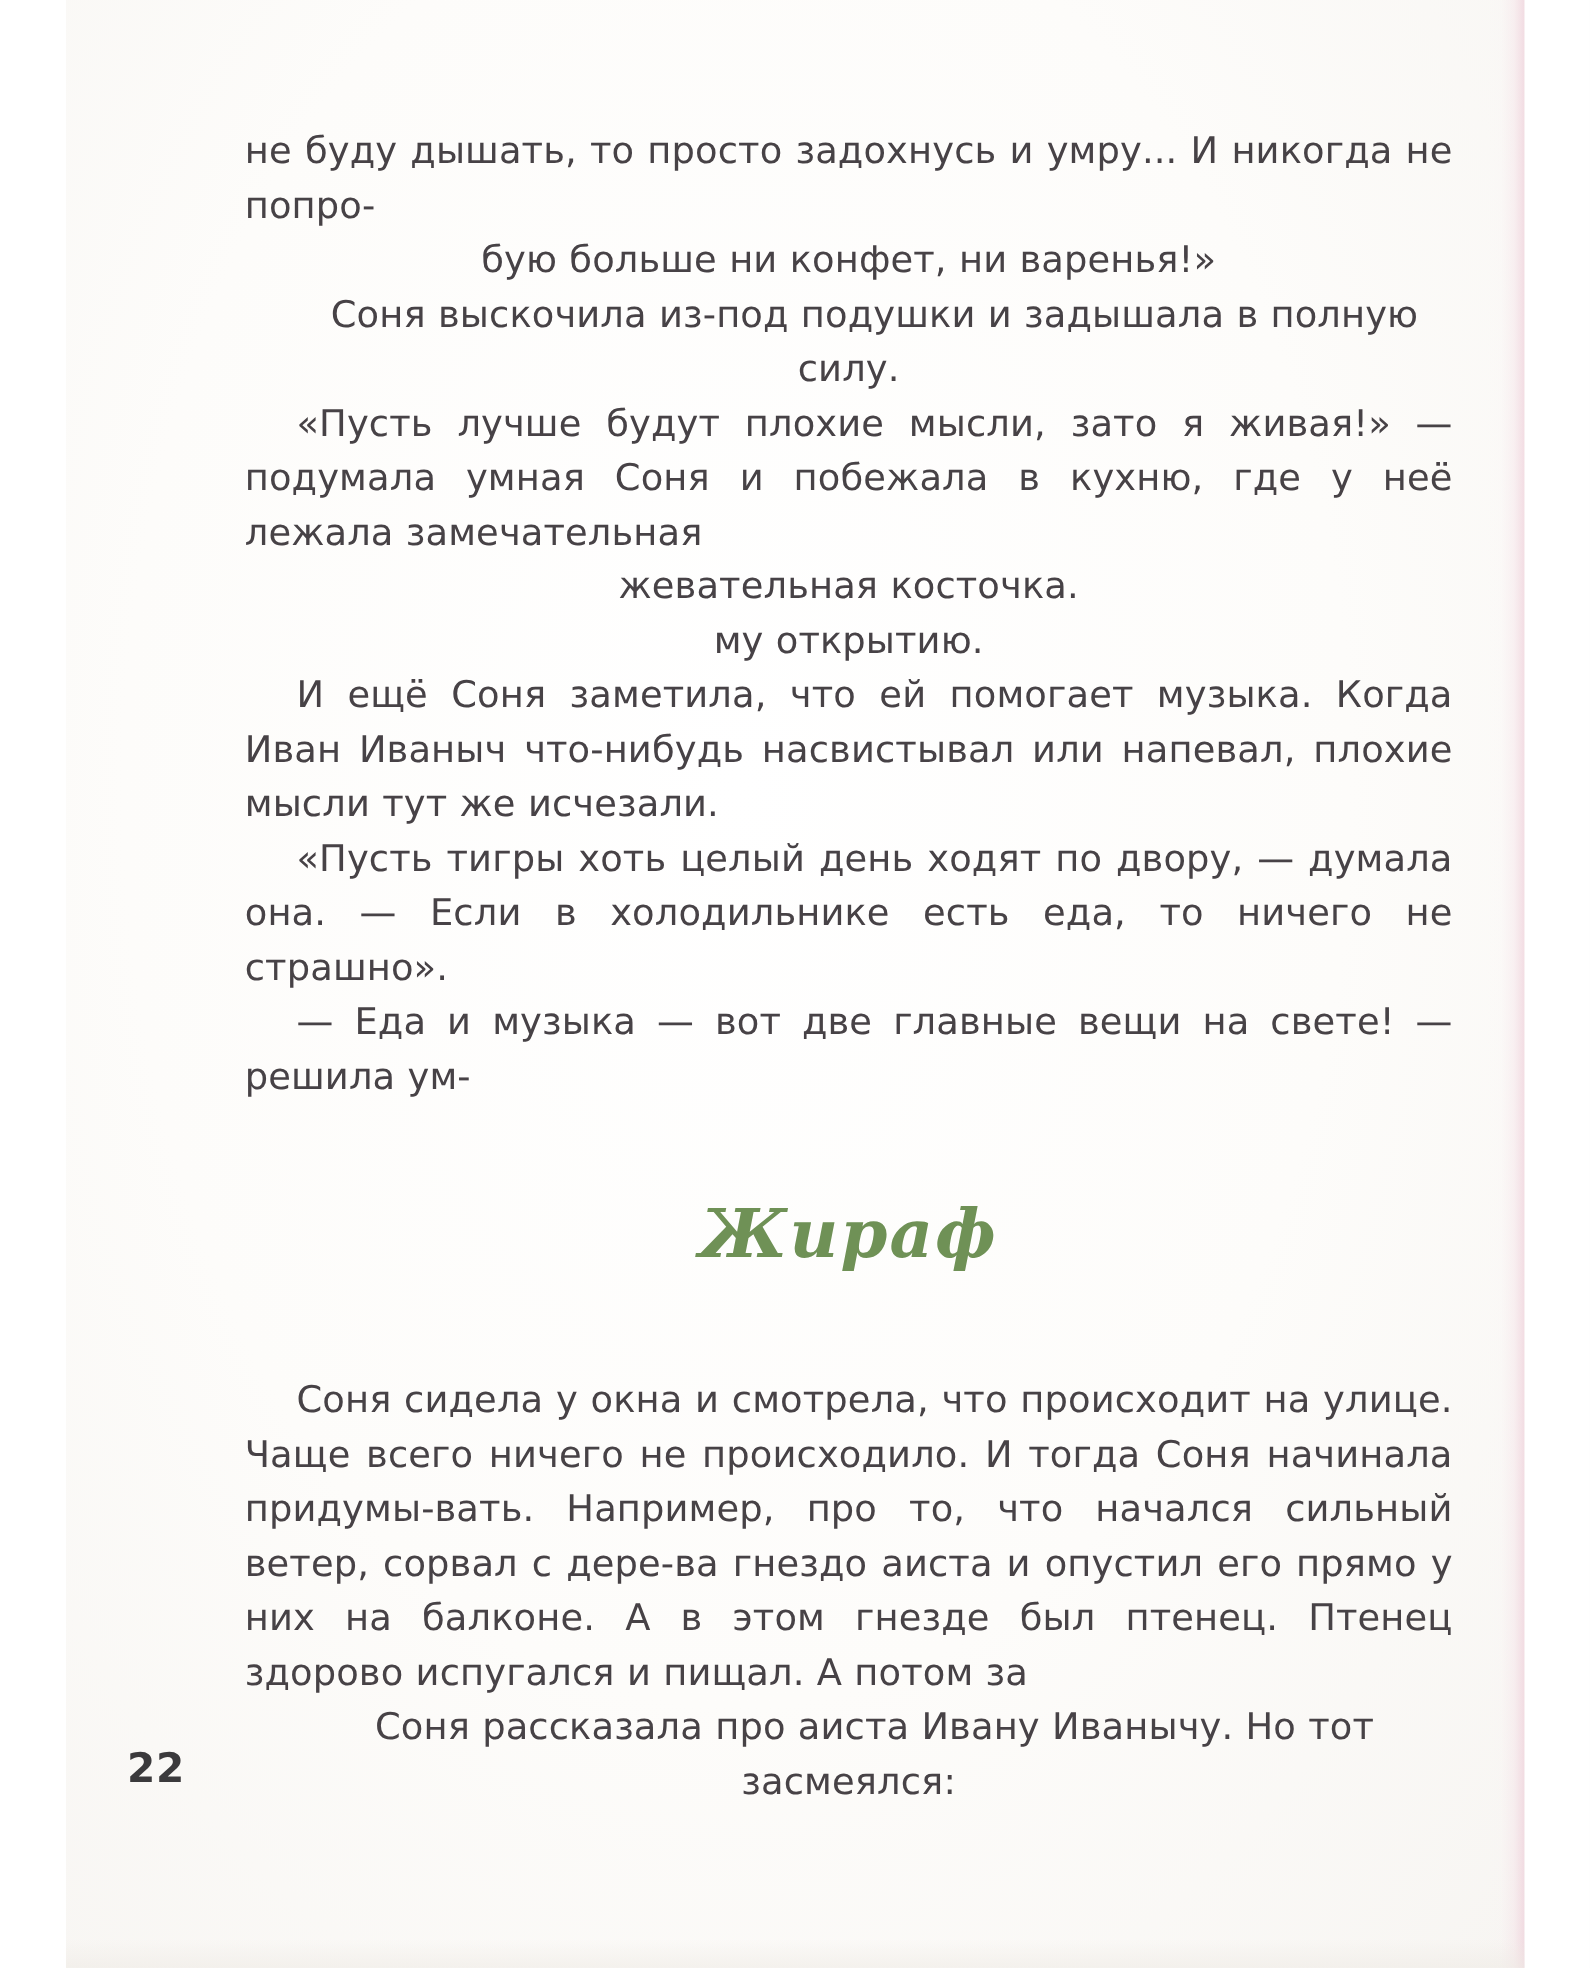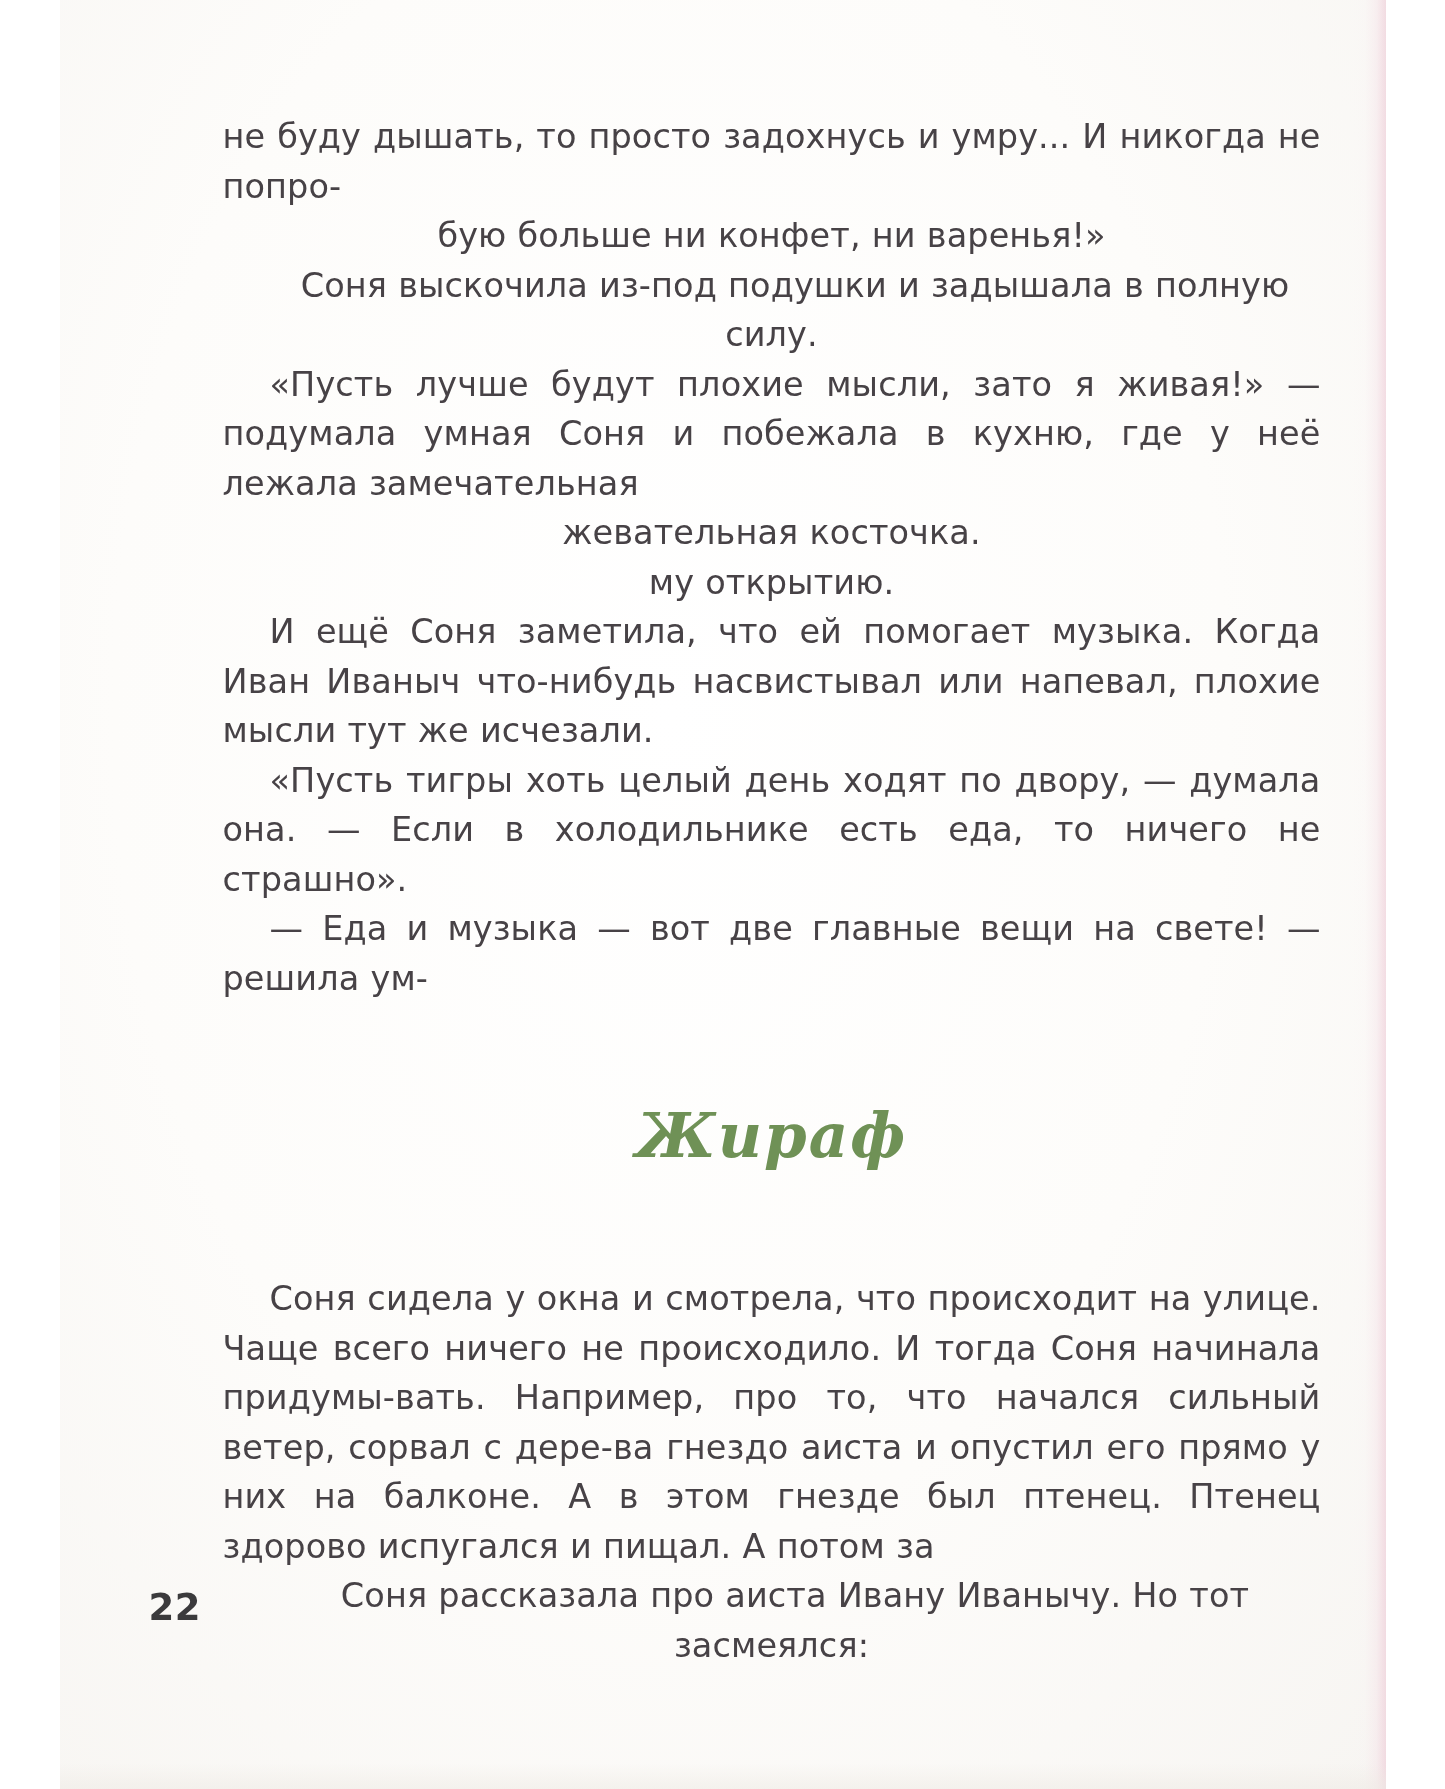--- a/index.html
+++ b/index.html
@@ -76,39 +76,39 @@
 
   p.para.indent {
     text-indent: 47px;
   }
 
   p.para.last-left {
     text-align: center;
   }
 
   .chapter-title {
-    margin: 16px;
+    margin: 3px;
     text-align: center;
     color: #6f9156;
     font-family: "DejaVu Serif", serif;
     font-size: 61px;
     font-style: italic;
     font-weight: 700;
     letter-spacing: 2px;
     line-height: 1;
   }
 
   .title-block {
     padding-top: 86px;
     padding-bottom: 92px;
   }
 
   .folio {
     position: absolute;
-    left: 89px;
+    left: 56px;
     bottom: 160px;
     color: #3b3a3c;
     font-family: "DejaVu Sans", sans-serif;
     font-size: 37px;
     font-weight: 700;
     letter-spacing: 0.5px;
   }
 </style>
 </head>
 <body>

